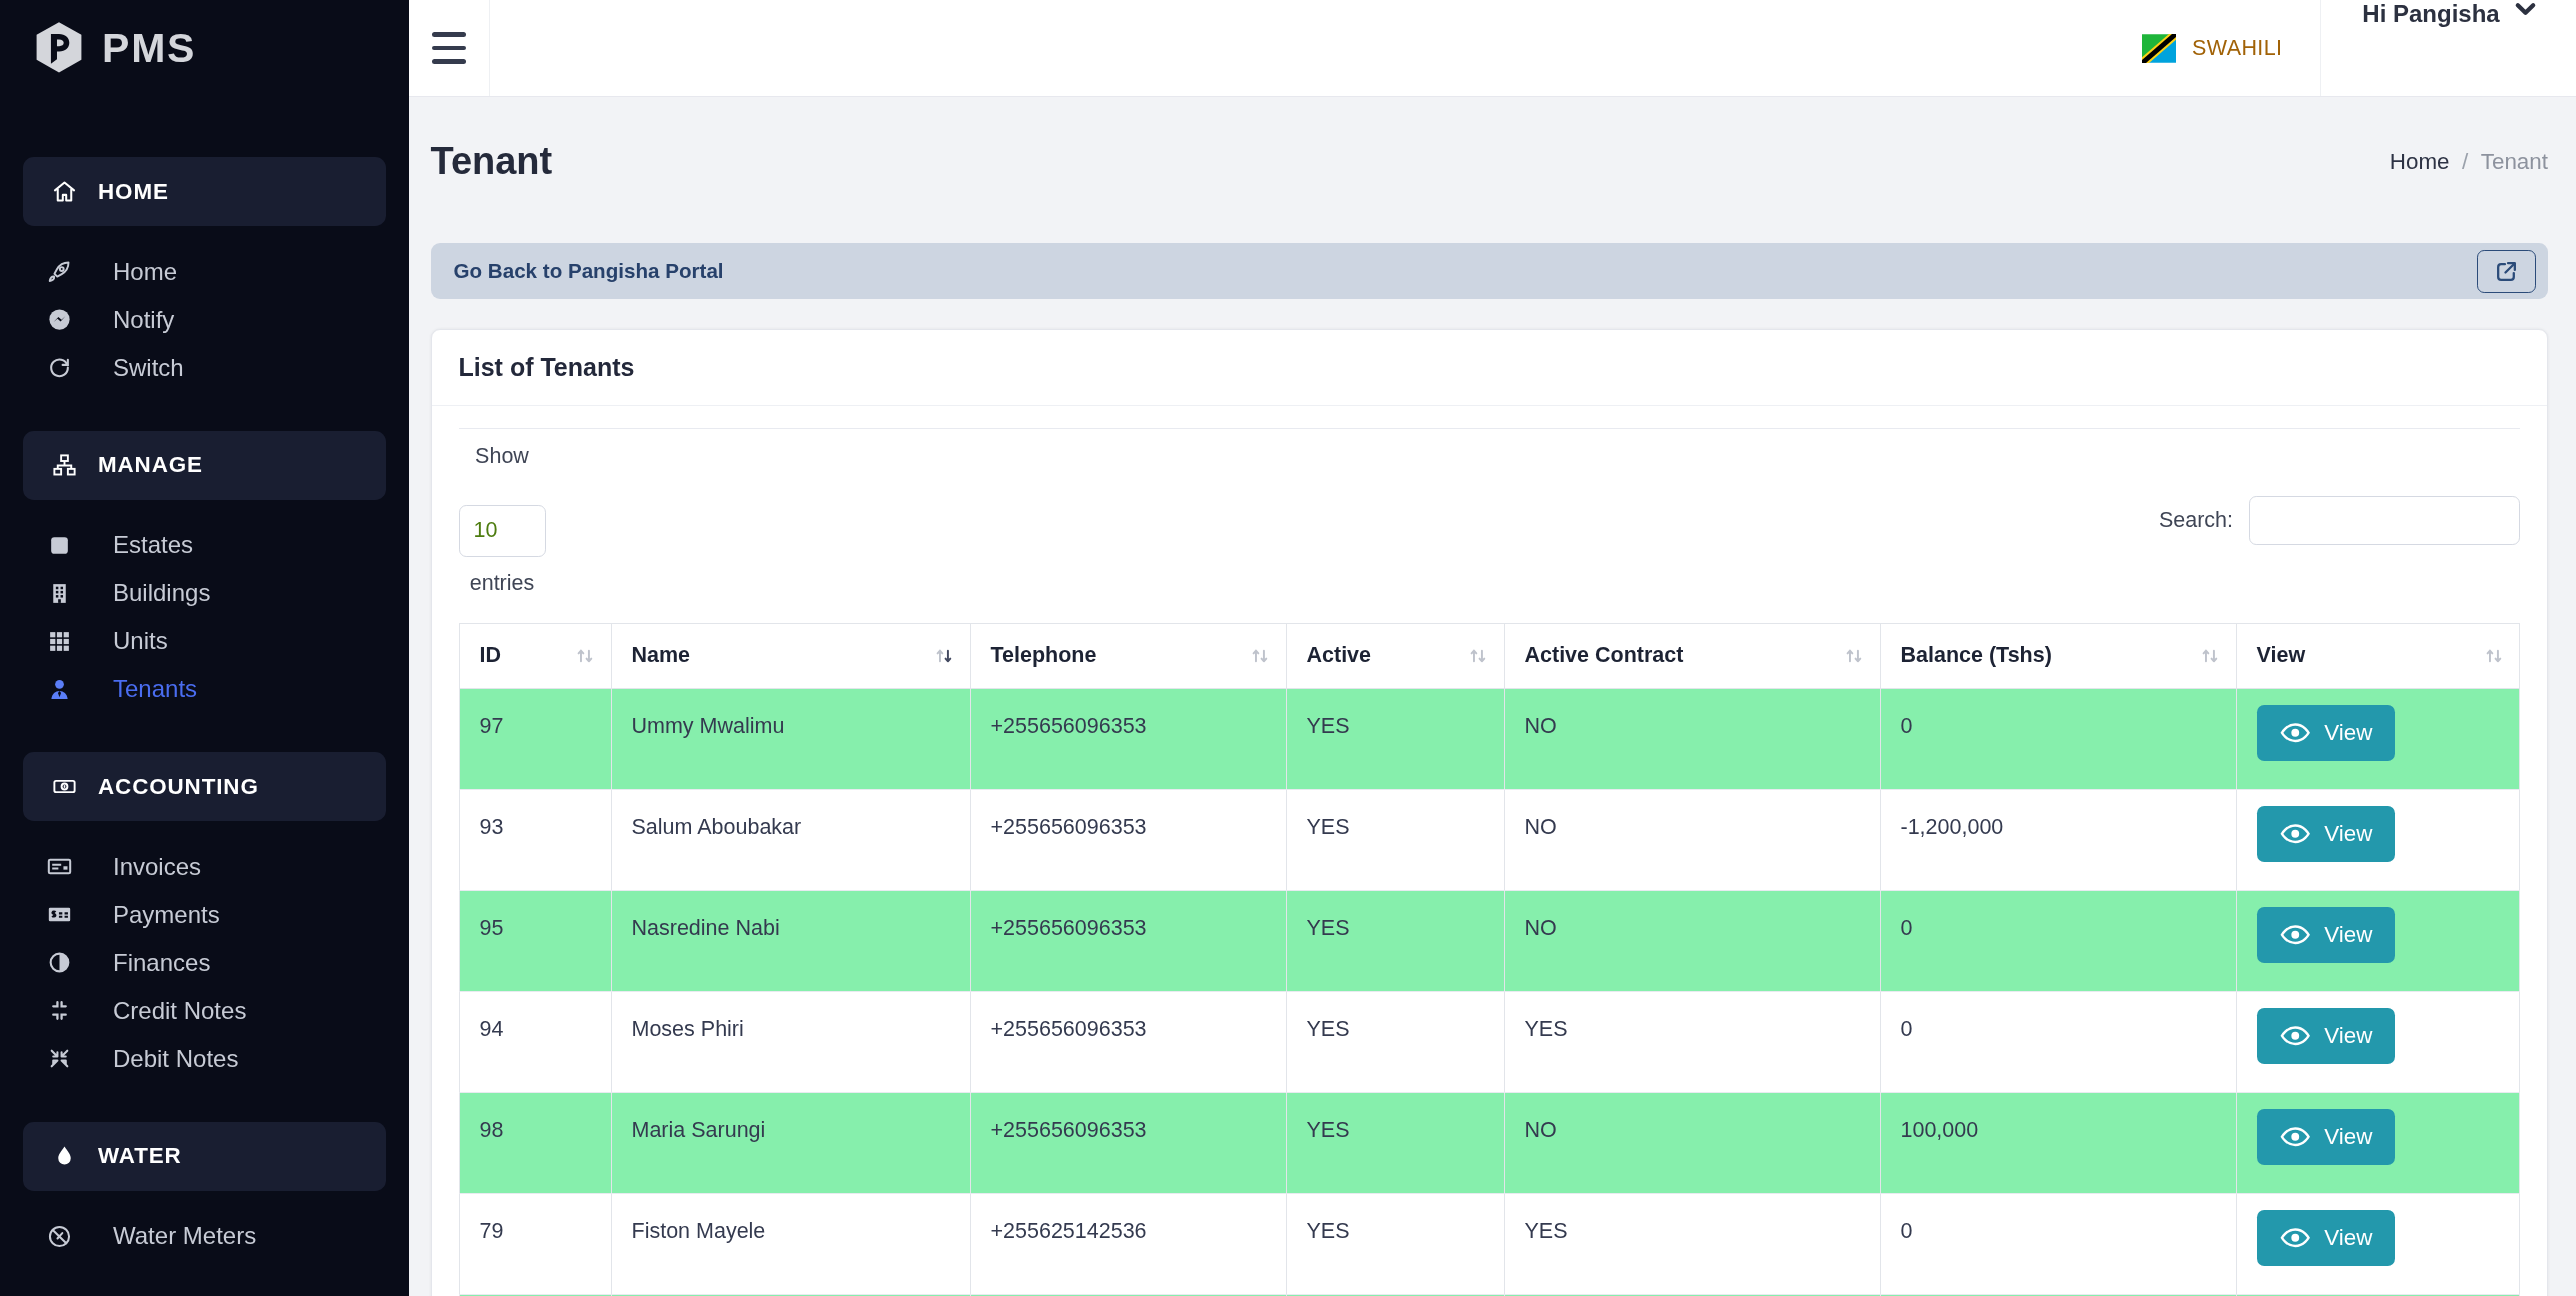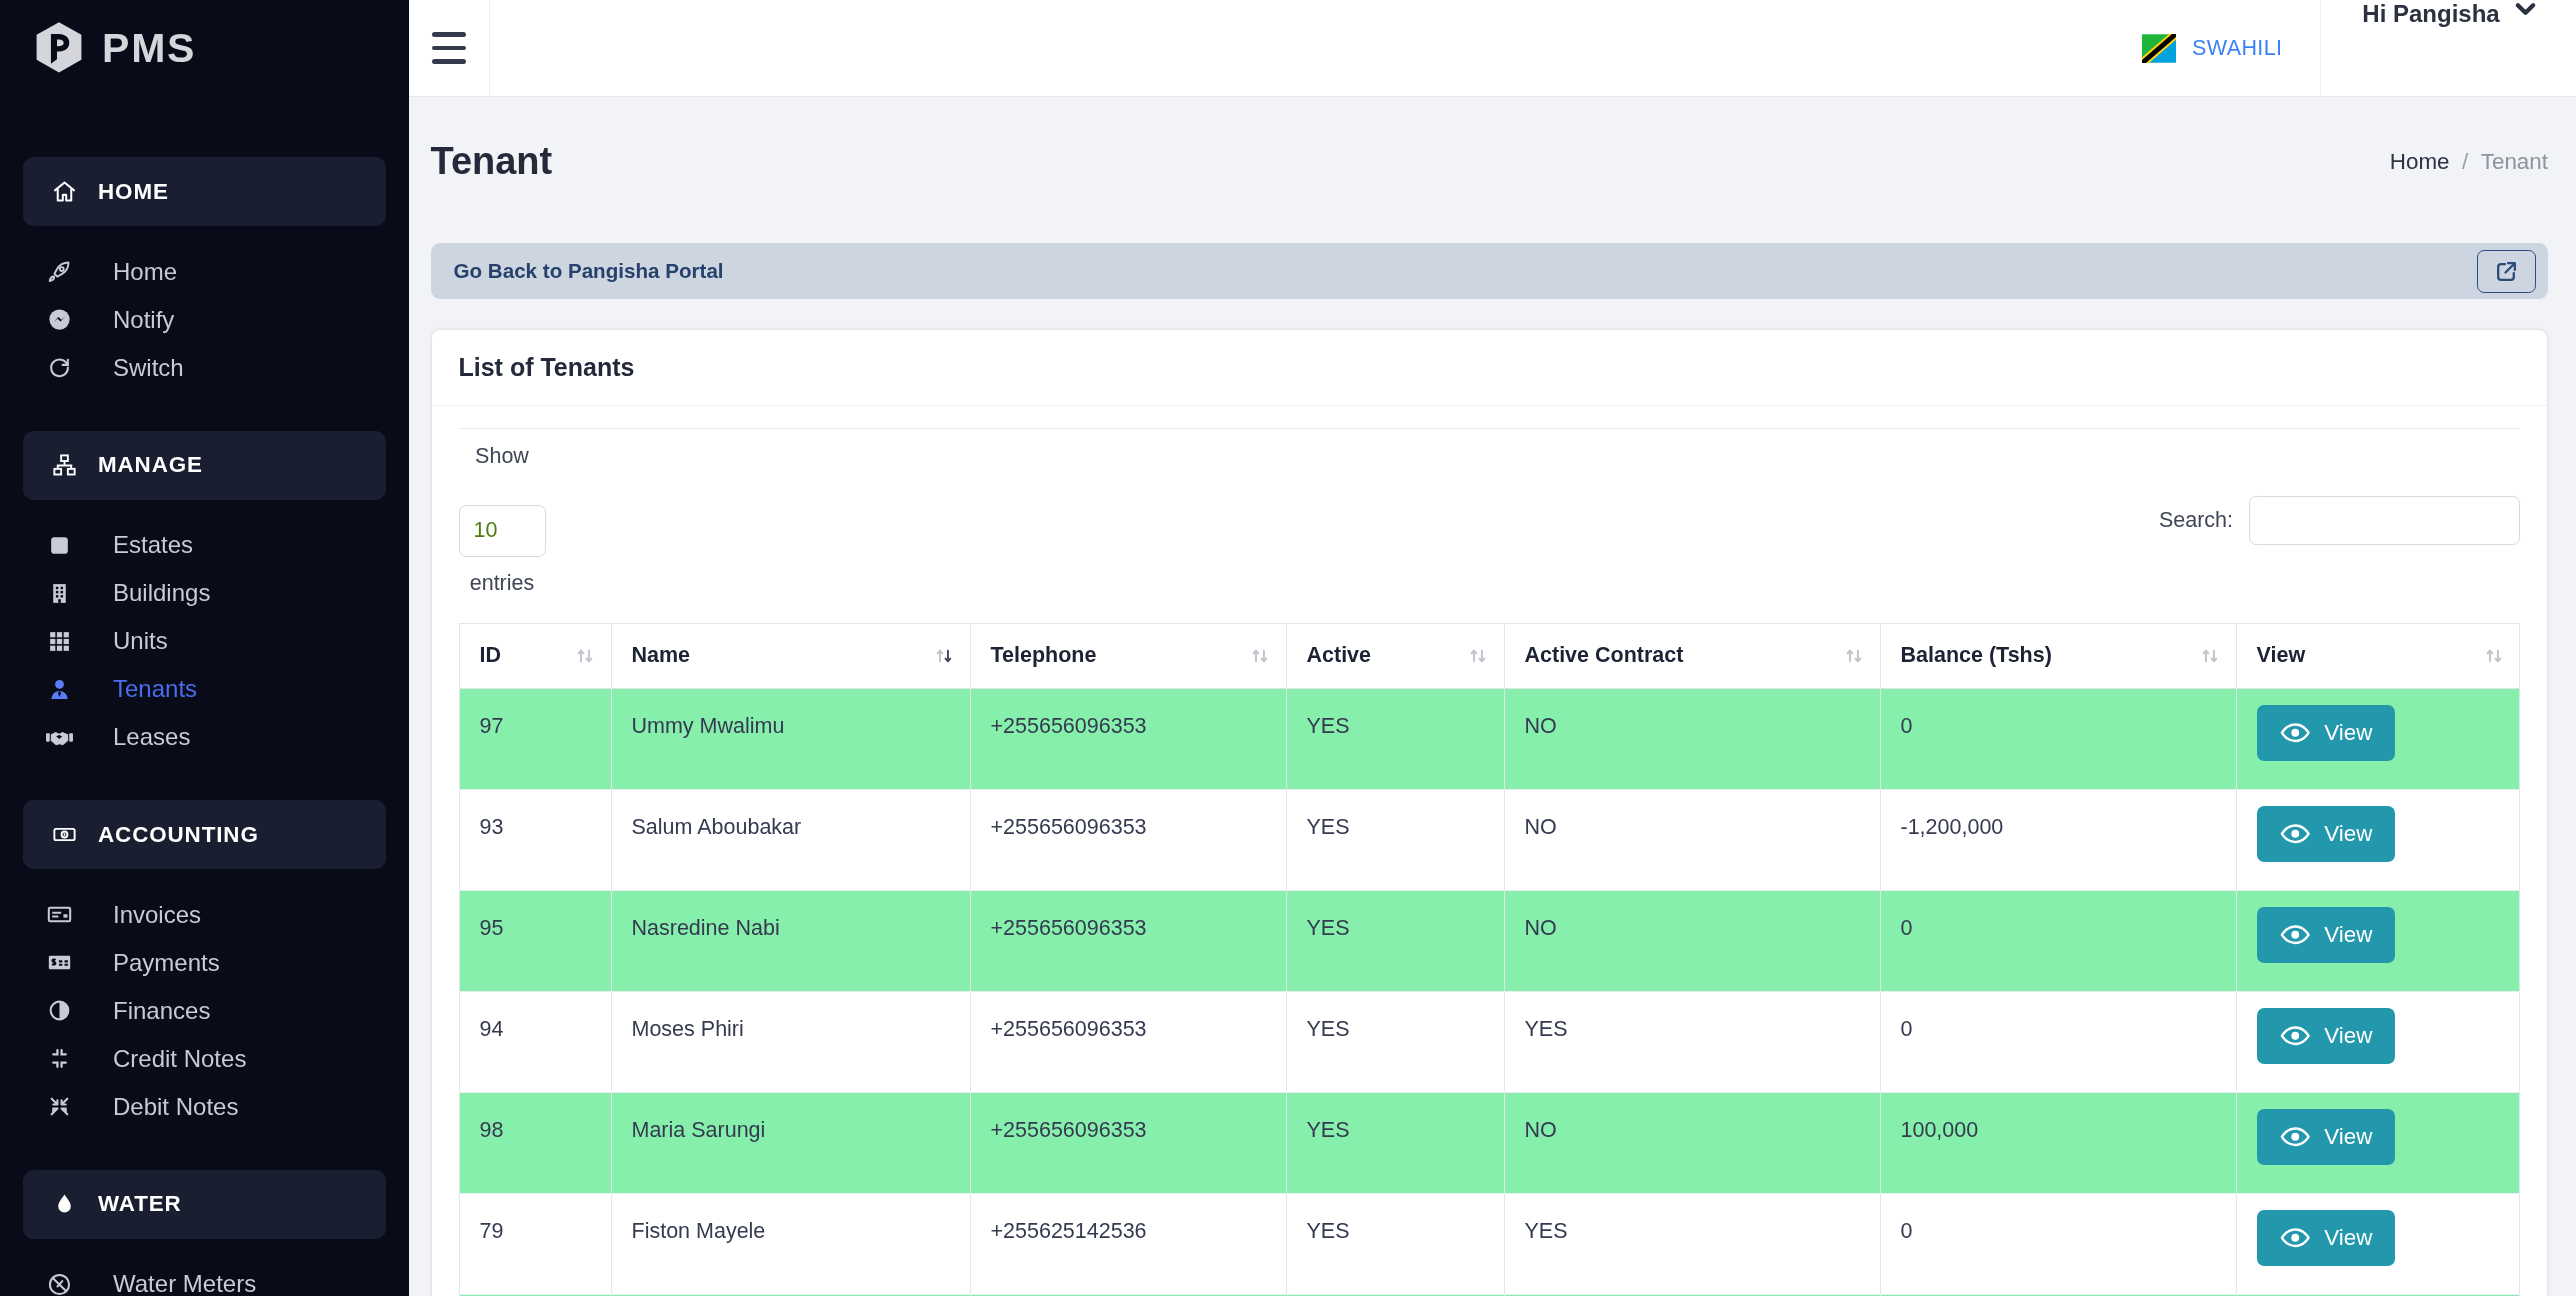--- a/index.html
+++ b/index.html
@@ -24,21 +24,21 @@
 
   
   .topbar{position:absolute;left:409px;top:0;width:2167px;height:97px;background:#fff;
     border-bottom:0.9px solid #e7e8ee;display:flex;align-items:center;}
   .hamburger{width:80px;height:100%;display:flex;flex-direction:column;justify-content:center;
     align-items:center;gap:9px;cursor:pointer;}
   .hamburger i{display:block;width:34px;height:4.5px;background:#353b4d;border-radius:2.7px;}
   .topbar-sep{width:0.9px;height:100%;background:#eef0f3;}
   .topbar-right{margin-left:auto;display:flex;align-items:center;height:100%;}
   .lang{display:flex;align-items:center;gap:16px;padding:0 38px;height:100%;cursor:pointer;}
-  .lang-label{font-size:21.5px;color:#3b82f6;letter-spacing:0.4px;}
+  .lang-label{font-size:21.5px;color:#a16207;letter-spacing:0.4px;}
   .userbox{display:flex;gap:14.3px;padding:0 39px 0 41px;height:100%;cursor:pointer;}
   .user-label{font-size:24px;font-weight:600;color:#2c3140;}
 
   
   .main{position:absolute;left:409px;top:97px;width:2167px;height:1199px;padding:27px 28px 0 21.5px;}
   .page-head{display:flex;align-items:center;justify-content:space-between;margin-top:16px;}
   .page-title{font-size:38px;font-weight:600;color:#252a3b;}
   .breadcrumb{font-size:22.4px;display:flex;gap:12.5px;align-items:center;}
   .bc-home{color:#2d3244;font-weight:500;cursor:pointer;}
   .bc-sep{color:#9aa0ab;}
@@ -203,32 +203,20 @@
           <svg width="25" height="25" viewBox="0 0 24 24">
               <g fill="currentColor">
                 <circle cx="12" cy="7" r="4.2"></circle>
                 <path d="M4.2 21c.5-4.8 3.9-7.6 7.8-7.6s7.3 2.8 7.8 7.6Z"></path>
               </g>
               <path d="M12 13.4l-1.5 2 1.5 4 1.5-4Z" fill="#090c18"></path>
             </svg>
         </span>
         <span class="nlabel">Tenants</span>
       </div>
-      <div class="nav-item">
-        <span class="nicon">
-          <svg width="29" height="25" viewBox="0 0 28 24">
-              <g fill="currentColor">
-                <rect x="1" y="8" width="3.6" height="8" rx="0.8"></rect>
-                <rect x="23.4" y="8" width="3.6" height="8" rx="0.8"></rect>
-                <path d="M5.6 15.2V9l4.6-2.2 3.6 1.6 3.2-1.6L22.4 9v6.2l-5.2 4.4-3.2-1.2-3.4 1.2Zm5.2-4.4 3 2.6 2.8-2.4-2.8-1.4Z"></path>
-              </g>
-            </svg>
-        </span>
-        <span class="nlabel">Leases</span>
-      </div>
     </div>
 
     <div class="section-pill">
       <span class="nicon">
         <svg width="27" height="27" viewBox="0 0 24 24">
             <g fill="none" stroke="#fff" stroke-width="1.7">
               <rect x="3" y="7" width="18" height="10" rx="1.5"></rect>
               <circle cx="12" cy="12" r="2.6"></circle>
               <path d="M12 10.8v2.4" stroke-width="1.4"></path>
             </g>

